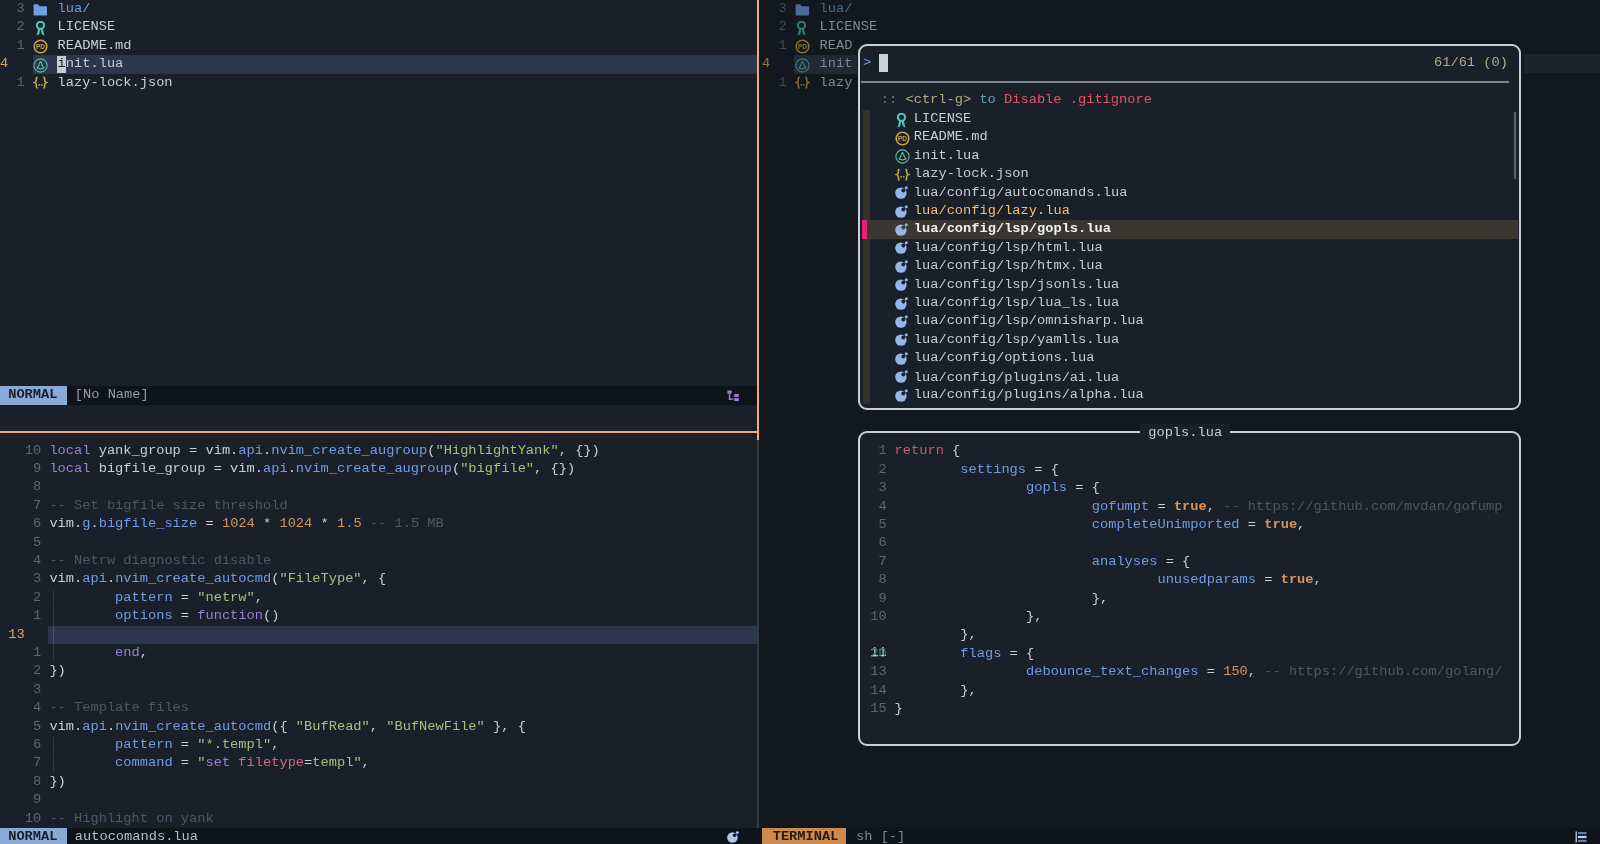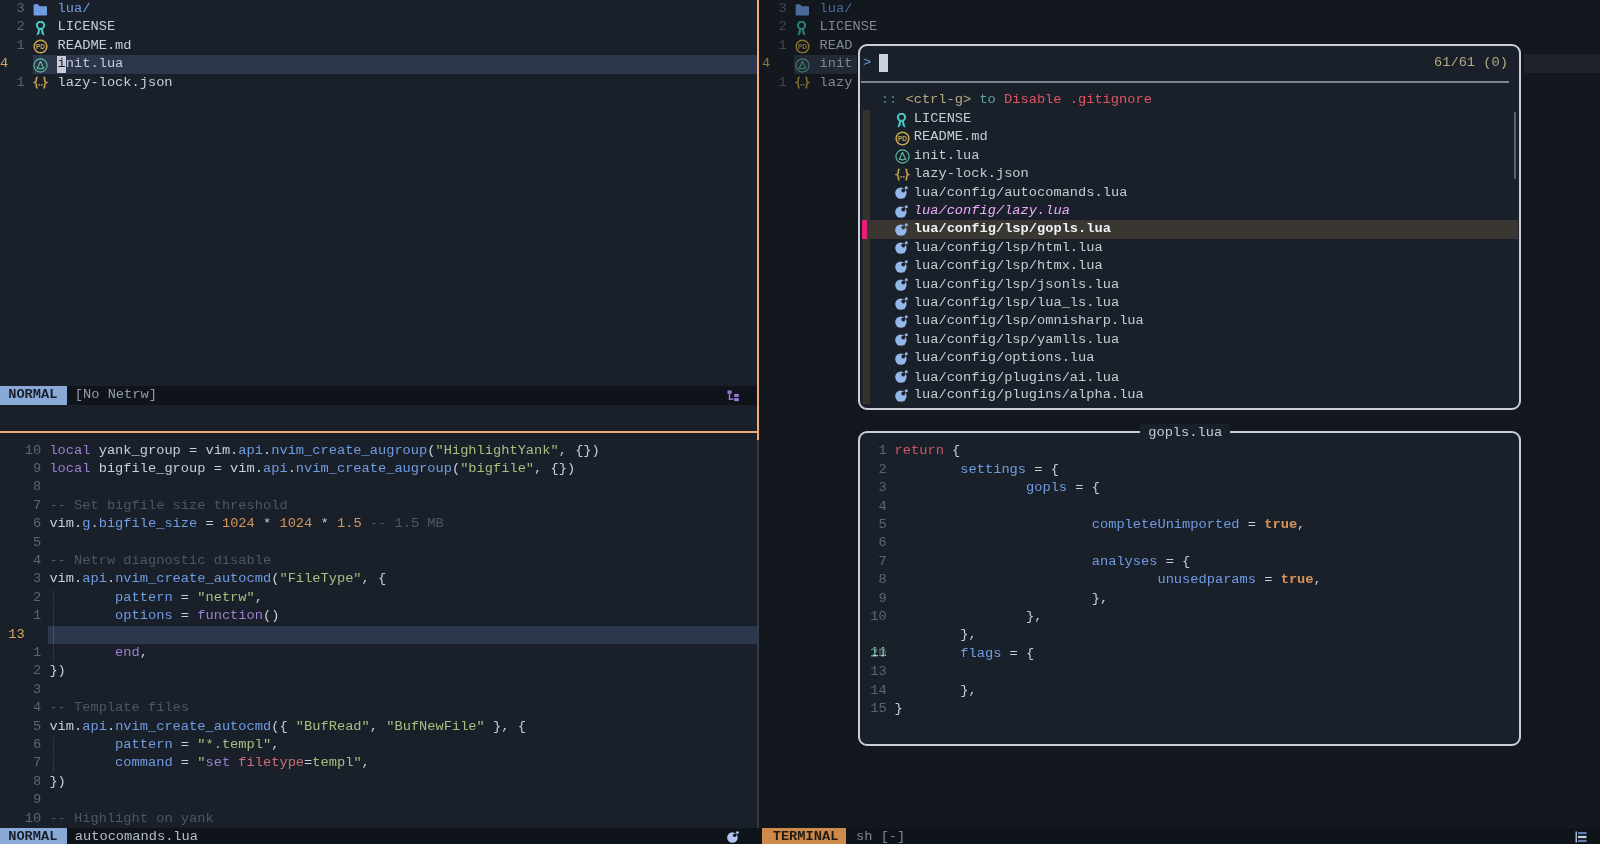--- a/index.html
+++ b/index.html
@@ -50,21 +50,21 @@
         <path d="M4.6 1.2 C3.2 1.2 3.4 2.6 3.4 3.6 C3.4 5.2 3.2 6.2 1.8 6.6 C3.2 7.0 3.4 8.0 3.4 9.6 C3.4 10.6 3.2 12.0 4.6 12.0" fill="none" stroke="#c9a54a" stroke-width="1.6"></path>
         <path d="M10.4 1.2 C11.8 1.2 11.6 2.6 11.6 3.6 C11.6 5.2 11.8 6.2 13.2 6.6 C11.8 7.0 11.6 8.0 11.6 9.6 C11.6 10.6 11.8 12.0 10.4 12.0" fill="none" stroke="#c9a54a" stroke-width="1.6"></path>
         <circle cx="6.2" cy="8.8" r="0.9" fill="#c9a54a"></circle>
         <circle cx="8.8" cy="8.8" r="0.9" fill="#c9a54a"></circle>
       </svg>
     </div>
 <div class="a" style="left:57.6px;top:73.6px;"><span style="color:#c8cdd7;">lazy-lock.json</span></div>
 <div class="b" style="left:0px;top:386.4px;width:757px;height:18.4px;background:#0f131a;"></div>
 <div class="b" style="left:0px;top:386.4px;width:66.5px;height:18.4px;background:#89a9d6;"></div>
 <div class="a" style="left:8.2px;top:386.4px;color:#181e29;font-weight:700;">NORMAL</div>
-<div class="a" style="left:74.8px;top:386.4px;color:#949ca9;">[No Netrw]</div>
+<div class="a" style="left:74.8px;top:386.4px;color:#949ca9;">[No Name]</div>
 <div class="b" style="left:727px;top:390px">
       <svg width="14" height="13" viewBox="0 0 14 13">
         <rect x="0.5" y="0.5" width="4.2" height="3.2" fill="#9d7cd8"></rect>
         <rect x="1.8" y="3.7" width="1.4" height="6.2" fill="#9d7cd8"></rect>
         <rect x="1.8" y="8.5" width="4.5" height="1.4" fill="#9d7cd8"></rect>
         <rect x="7.2" y="3.9" width="4.6" height="3.0" fill="#9d7cd8"></rect>
         <rect x="7.2" y="8.1" width="4.6" height="3.0" fill="#9d7cd8"></rect>
       </svg>
     </div>
 <div class="b" style="left:0px;top:431px;width:757px;height:2.2px;background:#f0a97a;"></div>
@@ -226,21 +226,21 @@
       </svg>
     </div>
 <div class="a" style="left:913.8px;top:183.6px;color:#c6cbd4;">lua/config/autocomands.lua</div>
 <div class="b" style="left:895px;top:204.5px">
       <svg width="13" height="13" viewBox="0 0 13 13">
         <circle cx="5.9" cy="7.1" r="5.7" fill="#93b7e8"></circle>
         <circle cx="8.3" cy="4.5" r="1.9" fill="#1a202a"></circle>
         <circle cx="11.3" cy="1.7" r="1.5" fill="#93b7e8"></circle>
       </svg>
     </div>
-<div class="a" style="left:913.8px;top:202px;color:#f0abfc;font-style:italic;">lua/config/lazy.lua</div>
+<div class="a" style="left:913.8px;top:202px;color:#fdba74;">lua/config/lazy.lua</div>
 <div class="b" style="left:862px;top:220.4px;width:5px;height:18.4px;background:#e81e78;"></div>
 <div class="b" style="left:867px;top:220.4px;width:650.5px;height:18.4px;background:#3a3631;"></div>
 <div class="b" style="left:895px;top:222.9px">
       <svg width="13" height="13" viewBox="0 0 13 13">
         <circle cx="5.9" cy="7.1" r="5.7" fill="#93b7e8"></circle>
         <circle cx="8.3" cy="4.5" r="1.9" fill="#3a3631"></circle>
         <circle cx="11.3" cy="1.7" r="1.5" fill="#93b7e8"></circle>
       </svg>
     </div>
 <div class="a" style="left:913.8px;top:220.4px;color:#eef1f5;font-weight:700;">lua/config/lsp/gopls.lua</div>
@@ -319,32 +319,34 @@
 <div class="b" style="left:1513.5px;top:112px;width:2.5px;height:67px;background:#596070;"></div>
 <div class="b" style="left:858px;top:431.4px;width:663px;height:314.3px;background:#1a202a;border-radius:9px;border:2.4px solid #c9ced9;"></div>
 <div class="a" style="left:1140px;top:424.2px;color:#c6ccd6;background:#1a202a;"> gopls.lua </div>
 <div class="a" style="left:878.4px;top:442.4px;color:#5a6478;">1</div>
 <div class="a" style="left:894.6px;top:442.4px;"><span style="color:#ce566b;">return</span><span style="color:#c8cdd7;"> {</span></div>
 <div class="a" style="left:878.4px;top:460.8px;color:#5a6478;">2</div>
 <div class="a" style="left:894.6px;top:460.8px;"><span style="color:#c8cdd7;">        </span><span style="color:#6f9ce2;">settings</span><span style="color:#c8cdd7;"> = {</span></div>
 <div class="a" style="left:878.4px;top:479.2px;color:#5a6478;">3</div>
 <div class="a" style="left:894.6px;top:479.2px;"><span style="color:#c8cdd7;">                </span><span style="color:#6f9ce2;">gopls</span><span style="color:#c8cdd7;"> = {</span></div>
 <div class="a" style="left:878.4px;top:497.6px;color:#5a6478;">4</div>
+<div class="a" style="left:894.6px;top:497.6px;"><span style="color:#c8cdd7;">                        </span><span style="color:#6f9ce2;">gofumpt</span><span style="color:#c8cdd7;"> = </span><span style="color:#d6935a;font-weight:700;">true</span><span style="color:#c8cdd7;">, </span><span style="color:#4d5665;">-- https://github.com/mvdan/gofump</span></div>
 <div class="a" style="left:878.4px;top:516px;color:#5a6478;">5</div>
 <div class="a" style="left:894.6px;top:516px;"><span style="color:#c8cdd7;">                        </span><span style="color:#6f9ce2;">completeUnimported</span><span style="color:#c8cdd7;"> = </span><span style="color:#d6935a;font-weight:700;">true</span><span style="color:#c8cdd7;">,</span></div>
 <div class="a" style="left:878.4px;top:534.4px;color:#5a6478;">6</div>
 <div class="a" style="left:878.4px;top:552.8px;color:#5a6478;">7</div>
 <div class="a" style="left:894.6px;top:552.8px;"><span style="color:#c8cdd7;">                        </span><span style="color:#6f9ce2;">analyses</span><span style="color:#c8cdd7;"> = {</span></div>
 <div class="a" style="left:878.4px;top:571.2px;color:#5a6478;">8</div>
 <div class="a" style="left:894.6px;top:571.2px;text-align:right;"><span style="color:#c8cdd7;">                                </span><span style="color:#6f9ce2;">unusedparams</span><span style="color:#c8cdd7;"> = </span><span style="color:#d6935a;font-weight:700;">true</span><span style="color:#c8cdd7;">,</span></div>
 <div class="a" style="left:878.4px;top:589.6px;color:#5a6478;">9</div>
 <div class="a" style="left:894.6px;top:589.6px;"><span style="color:#c8cdd7;">                        </span><span style="color:#c8cdd7;">},</span></div>
 <div class="a" style="left:870.2px;top:608px;color:#5a6478;">10</div>
 <div class="a" style="left:894.6px;top:608px;"><span style="color:#c8cdd7;">                </span><span style="color:#c8cdd7;">},</span></div>
 <div class="a" style="left:870.2px;top:620px;color:#86efac;margin-top:24px;">11</div>
 <div class="a" style="left:894.6px;top:626.4px;"><span style="color:#c8cdd7;">        </span><span style="color:#c8cdd7;">},</span></div>
 <div class="a" style="left:870.2px;top:644.8px;color:#5a6478;">20</div>
 <div class="a" style="left:894.6px;top:644.8px;"><span style="color:#c8cdd7;">        </span><span style="color:#6f9ce2;">flags</span><span style="color:#c8cdd7;"> = {</span></div>
 <div class="a" style="left:870.2px;top:663.2px;color:#5a6478;">13</div>
+<div class="a" style="left:894.6px;top:663.2px;"><span style="color:#c8cdd7;">                </span><span style="color:#6f9ce2;">debounce_text_changes</span><span style="color:#c8cdd7;"> = </span><span style="color:#d6935a;">150</span><span style="color:#c8cdd7;">, </span><span style="color:#4d5665;">-- https://github.com/golang/</span></div>
 <div class="a" style="left:870.2px;top:681.6px;color:#5a6478;">14</div>
 <div class="a" style="left:894.6px;top:681.6px;"><span style="color:#c8cdd7;">        </span><span style="color:#c8cdd7;">},</span></div>
 <div class="a" style="left:870.2px;top:700px;color:#5a6478;">15</div>
 <div class="a" style="left:894.6px;top:700px;"><span style="color:#c8cdd7;">}</span></div>
 </div>
 </body></html>

